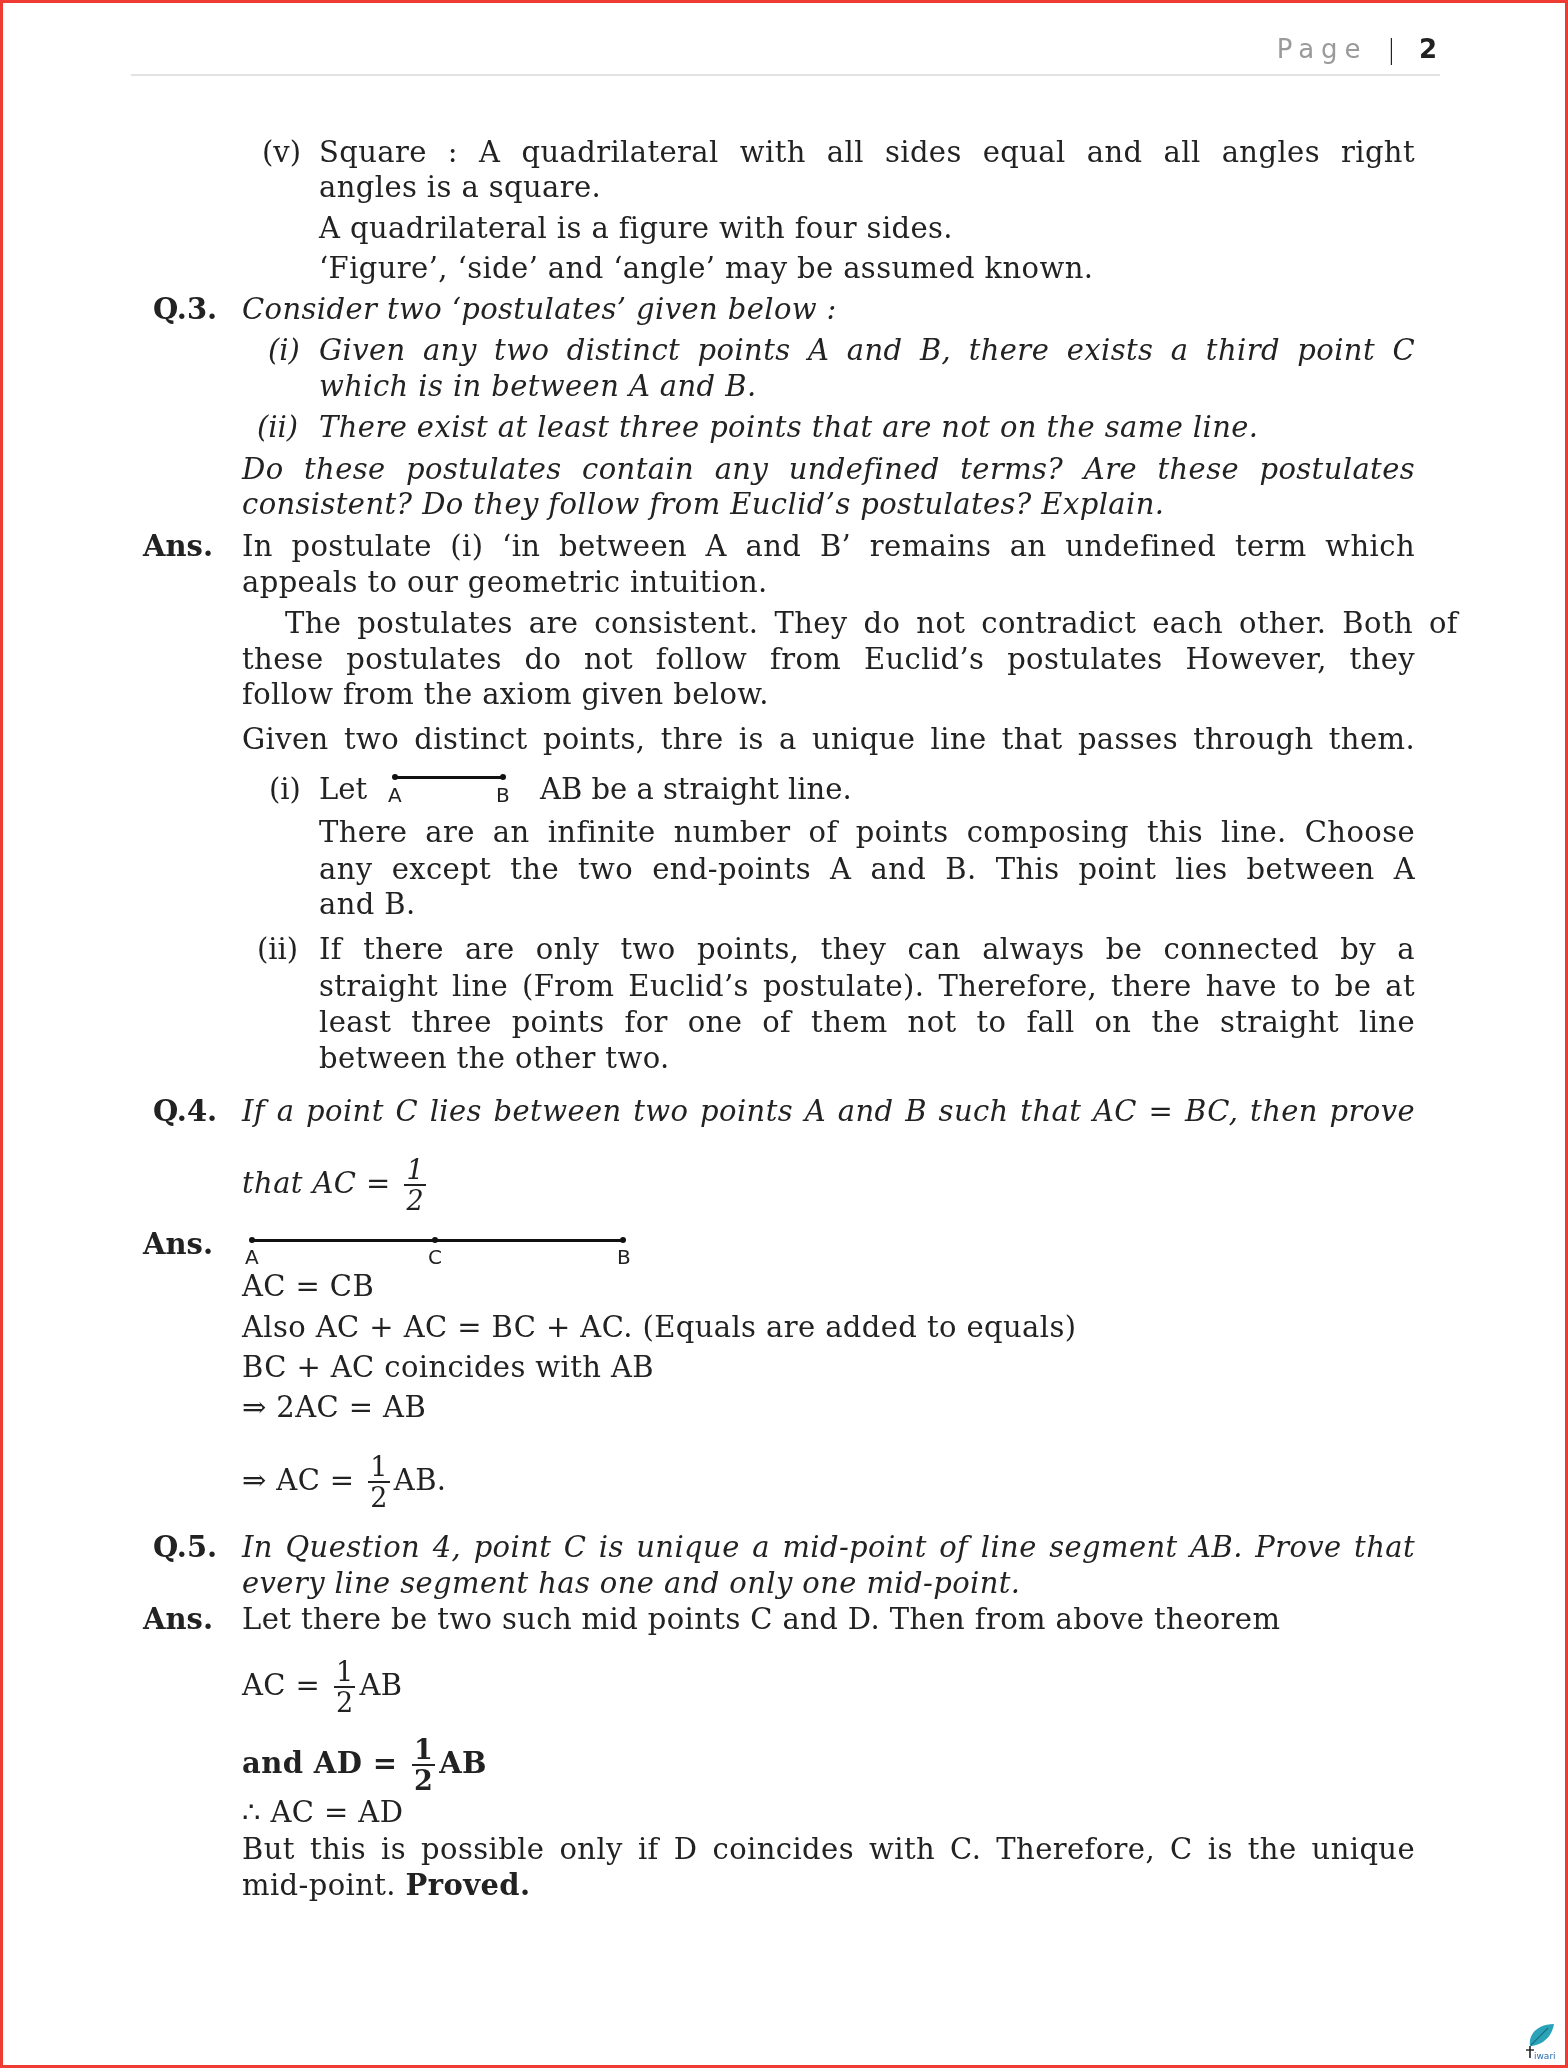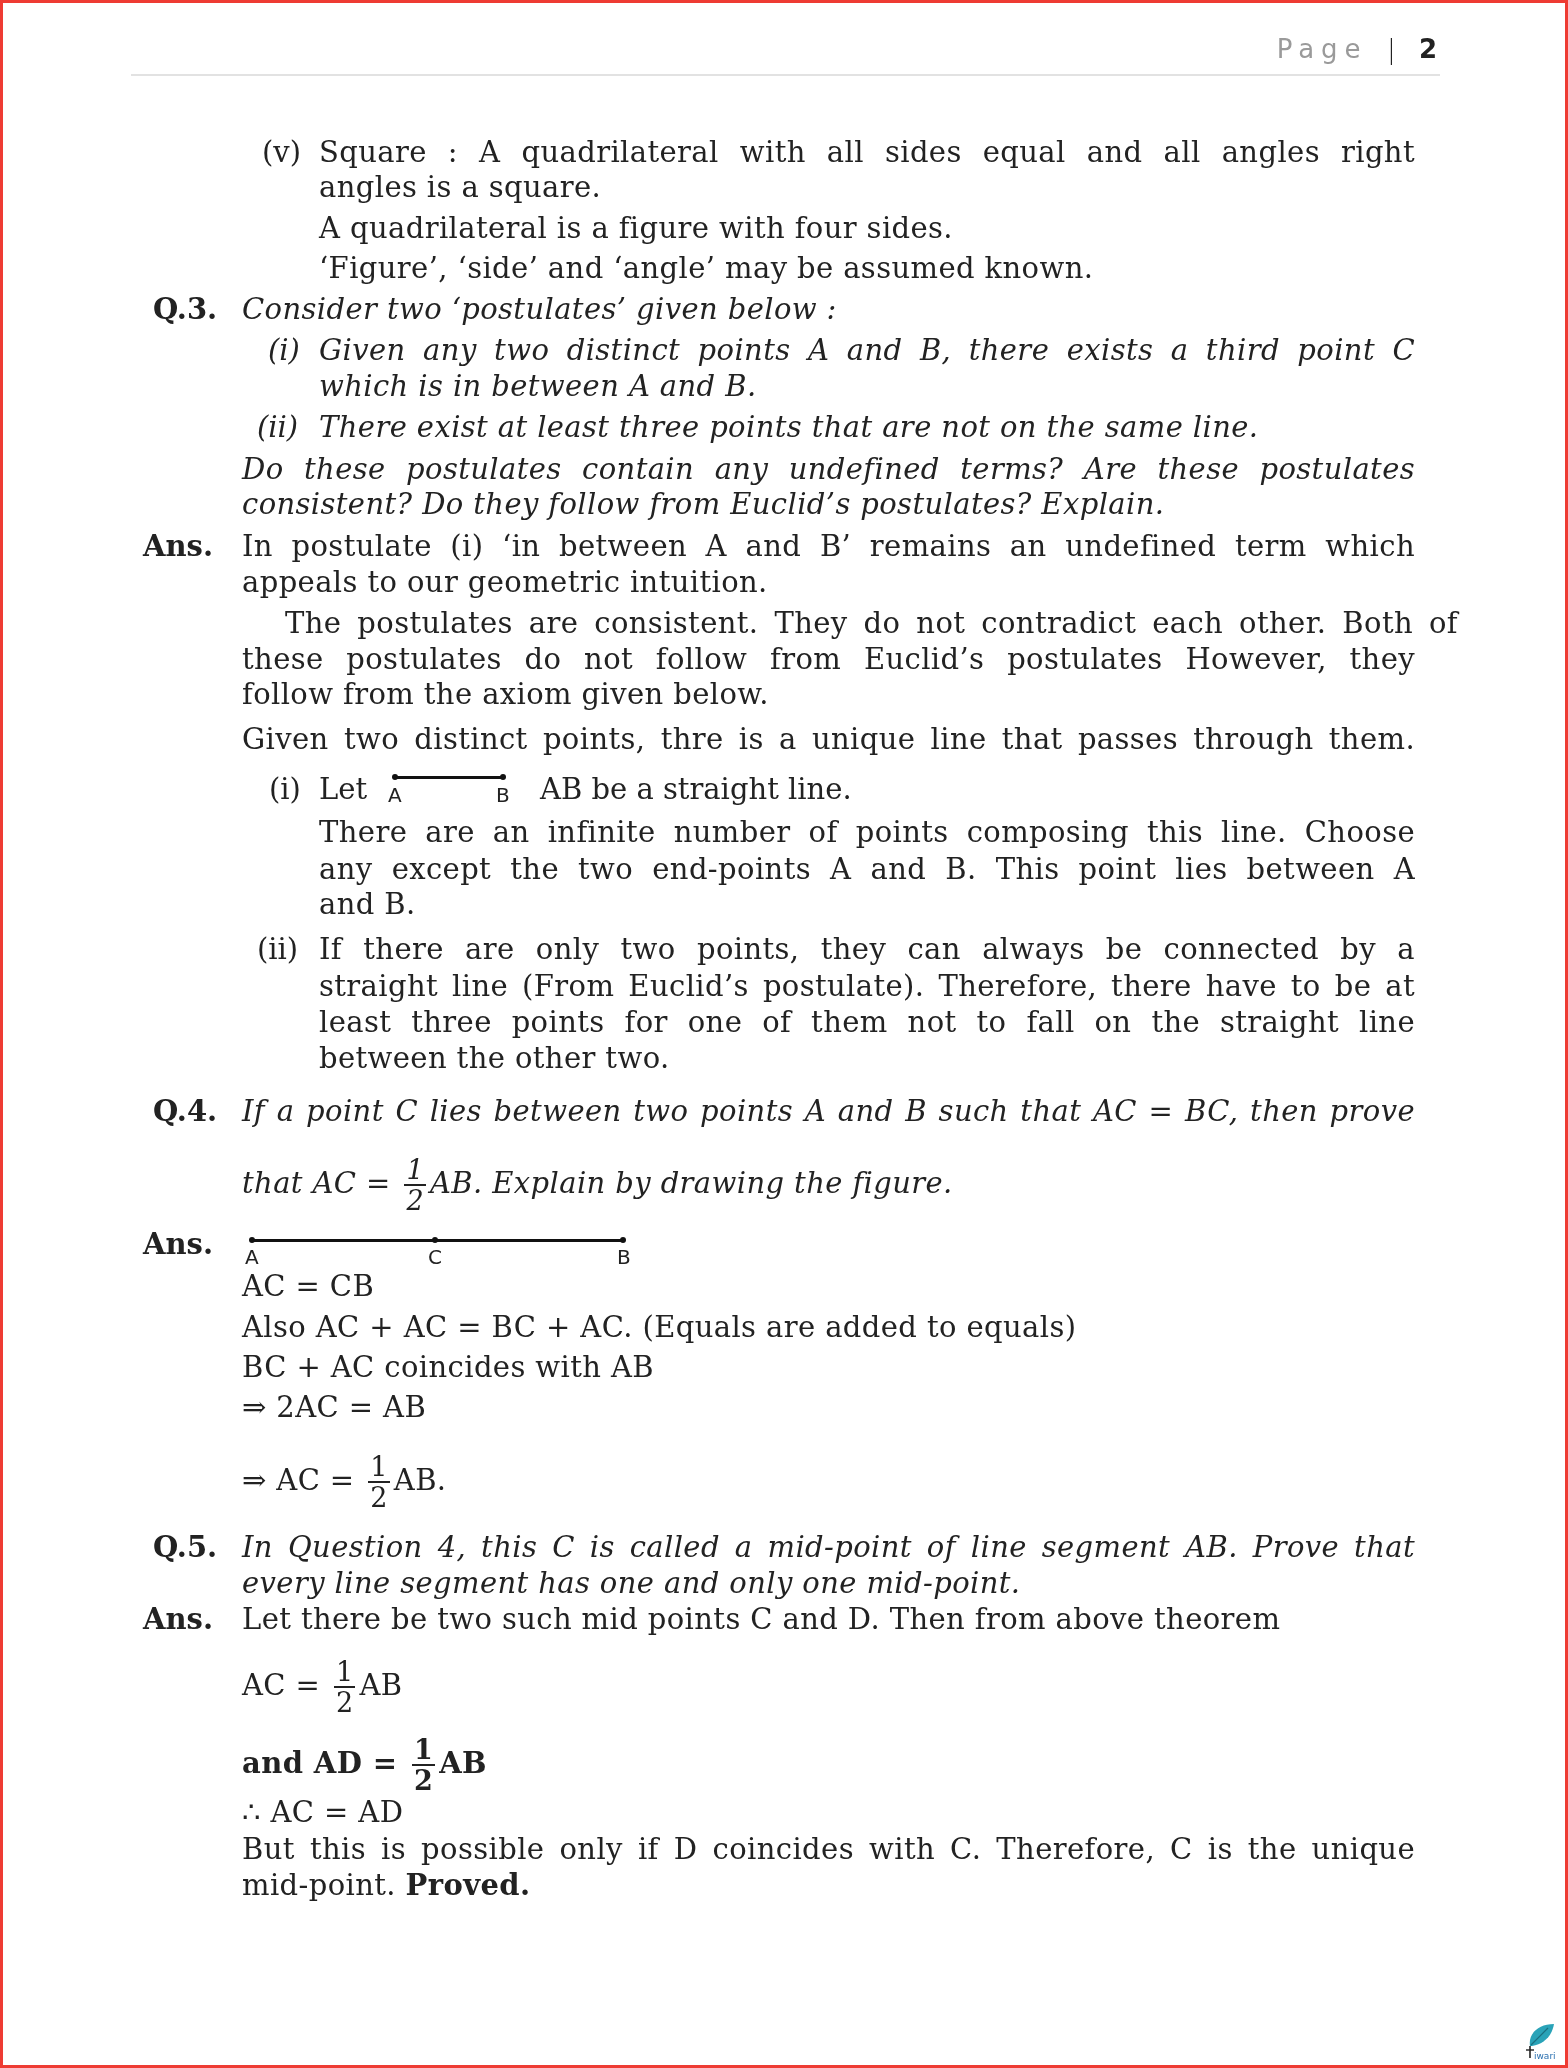--- a/index.html
+++ b/index.html
@@ -99,21 +99,21 @@
 <div class="ln just" style="left:319px; top:1005px; width:1096px;">least three points for one of them not to fall on the straight line</div>
 <div class="ln" style="left:319px; top:1041px;">between the other two.</div>
 
 <span class="lbl" style="left:153px; top:1094px;">Q.4.</span>
 <div class="ln it just" style="left:242px; top:1094px; width:1173px;">If a point C lies between two points A and B such that AC = BC, then prove</div>
 <div class="ln it" style="left:242px; top:1148px; line-height:70px;">
   <span>that AC =</span>
   <span class="frac">
     <span class="top">1</span>
     <span class="bot">2</span>
-  </span><span>AB. Explain by drawing the figure.</span>
+  </span>
 </div>
 
 <span class="lbl" style="left:143px; top:1227px;">Ans.</span>
 <div class="seg" style="left:252px; top:1239px; width:371px;"></div>
 <div class="dot" style="left:249px; top:1237px;"></div>
 <div class="dot" style="left:432px; top:1237px;"></div>
 <div class="dot" style="left:620px; top:1237px;"></div>
 <span class="pl" style="left:245px; top:1246px;">A</span>
 <span class="pl" style="left:428px; top:1246px;">C</span>
 <span class="pl" style="left:617px; top:1246px;">B</span>
@@ -123,21 +123,21 @@
 <div class="ln" style="left:242px; top:1390px;">⇒ 2AC = AB</div>
 <div class="ln" style="left:242px; top:1445px; line-height:70px;">
   <span>⇒ AC =</span>
   <span class="frac">
     <span class="top">1</span>
     <span class="bot">2</span>
   </span><span>AB.</span>
 </div>
 
 <span class="lbl" style="left:153px; top:1530px;">Q.5.</span>
-<div class="ln it just" style="left:242px; top:1530px; width:1173px;">In Question 4, this C is called a mid-point of line segment AB. Prove that</div>
+<div class="ln it just" style="left:242px; top:1530px; width:1173px;">In Question 4, point C is unique a mid-point of line segment AB. Prove that</div>
 <div class="ln it" style="left:242px; top:1566px;">every line segment has one and only one mid-point.</div>
 
 <span class="lbl" style="left:143px; top:1602px;">Ans.</span>
 <div class="ln" style="left:242px; top:1602px;">Let there be two such mid points C and D. Then from above theorem</div>
 <div class="ln" style="left:242px; top:1650px; line-height:70px;">
   <span>AC =</span>
   <span class="frac">
     <span class="top">1</span>
     <span class="bot">2</span>
   </span><span>AB</span>

